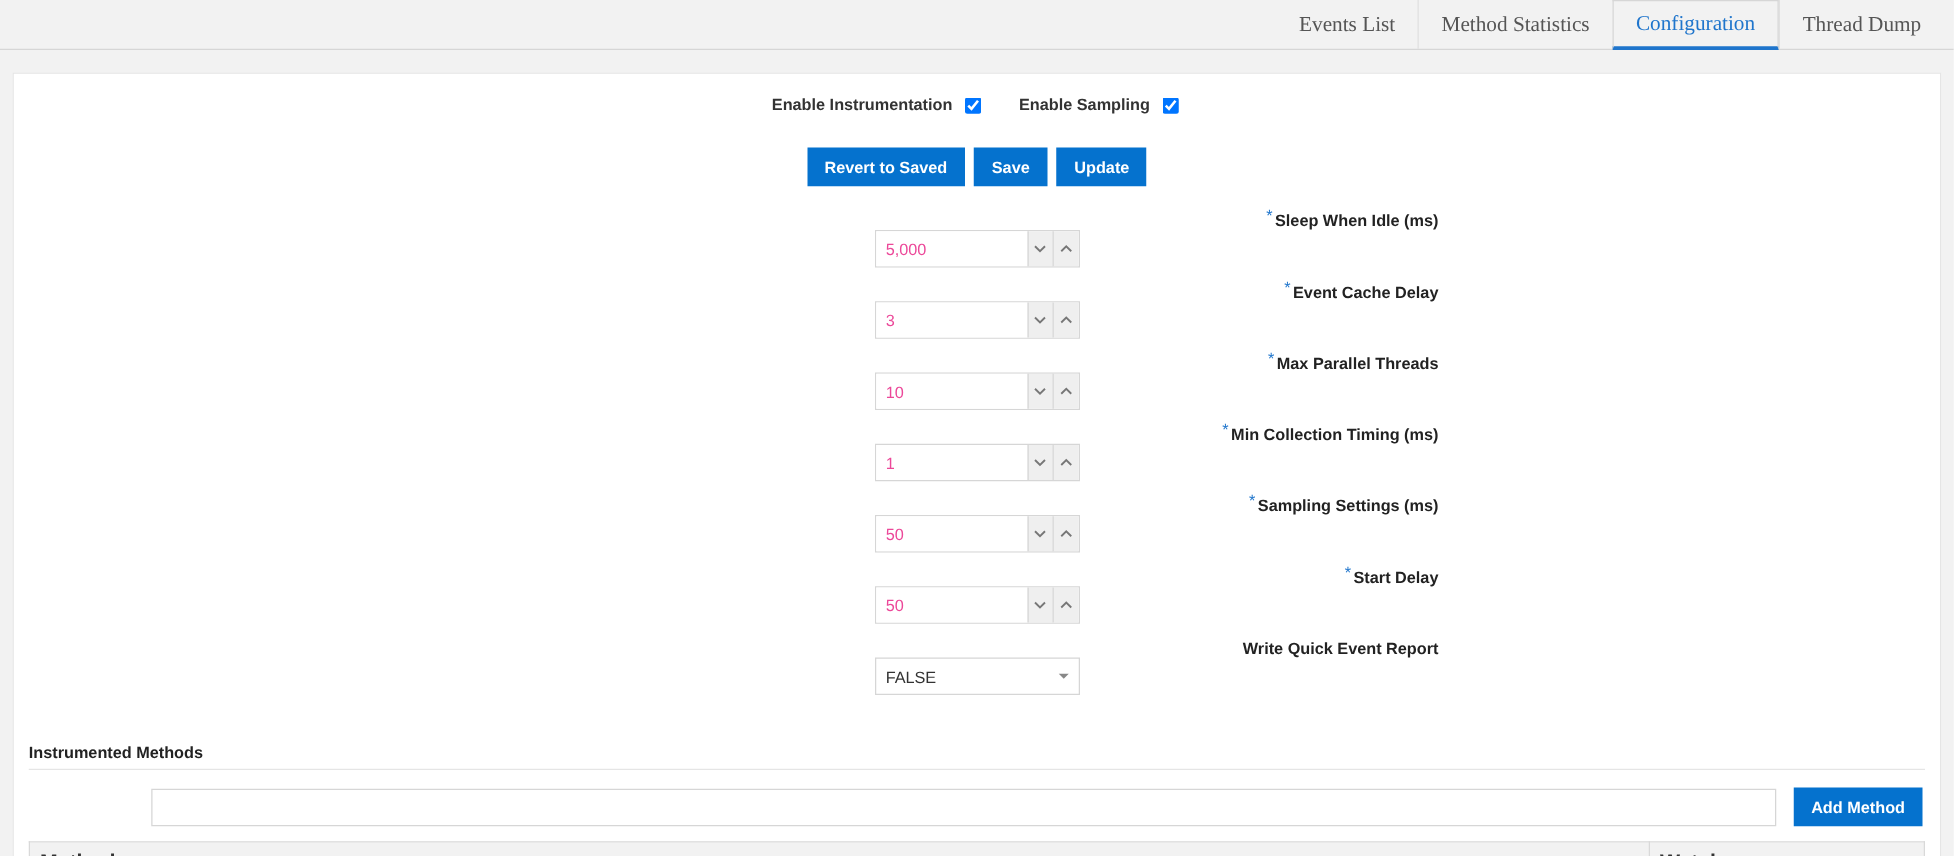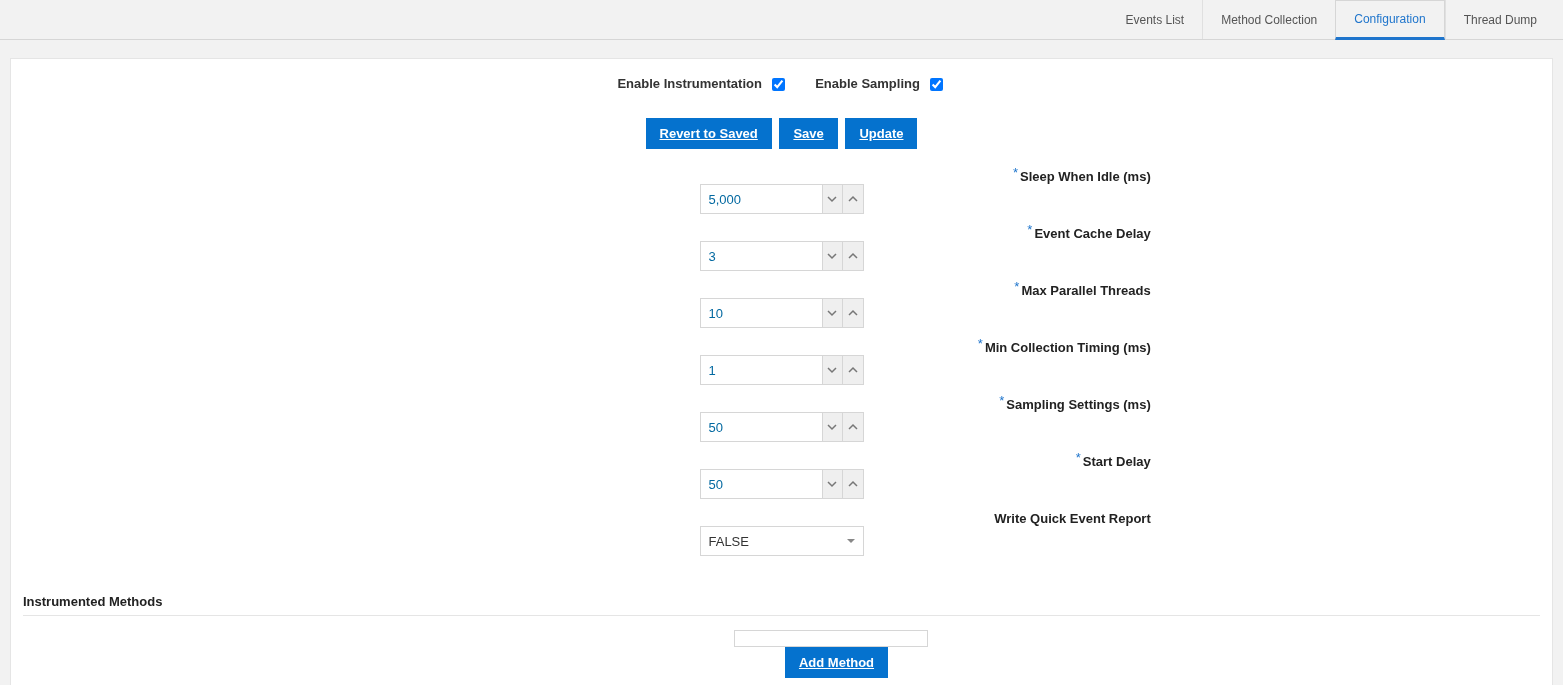--- a/index.html
+++ b/index.html
@@ -19,22 +19,23 @@
     height: 40px;
     align-items: stretch;
   }
   .tab {
     padding: 0 18px;
     display: flex;
     align-items: center;
     color: #555;
     border-left: 1px solid #e0e0e0;
     cursor: pointer;
-    font-size: 12px;
+    font-size: 17px;
     position: relative;
+    font-family: Liberation Serif, serif;
   }
   .tab:first-child { border-left: none; }
   .tab.active {
     color: #1f75cc;
     border-bottom: 3px solid #1f75cc;
     margin-bottom: -1px;
     border-left: 1px solid #d6d6d6;
     border-right: 1px solid #d6d6d6;
     border-top: 1px solid #d6d6d6;
     background: #f2f2f2;
@@ -59,21 +60,20 @@
   .btn {
     display: inline-block;
     background: #0572ce;
     color: #fff;
     font-weight: bold;
     font-size: 13px;
     border: none;
     padding: 8px 14px;
     margin: 0 2px;
     cursor: pointer;
-    text-decoration: underline;
   }
   .section-header {
     font-weight: bold;
     color: #222;
     padding: 6px 0;
     border-bottom: 1px solid #e5e5e5;
     margin-bottom: 10px;
   }
   .form-area {
     width: 100%;
@@ -105,21 +105,21 @@
     width: 164px;
     height: 30px;
     background: #fff;
   }
   .spinner input {
     border: none;
     outline: none;
     width: 100%;
     padding: 0 8px;
     font-size: 13px;
-    color: #0369a1;
+    color: #ec4899;
   }
   .spinner .step {
     width: 28px;
     background: #efefef;
     border-left: 1px solid #d6d6d6;
     display: flex;
     align-items: center;
     justify-content: center;
     cursor: pointer;
   }
@@ -142,21 +142,20 @@
     width: 24px;
     display: flex;
     align-items: center;
     justify-content: center;
   }
   .select .caret svg { width: 10px; height: 10px; }
   .add-method-row {
     display: flex;
     padding: 4px 0 8px 98px;
     align-items: center;
-    flex-direction: column;
   }
   .add-method-row input[type=text] {
     flex: 1;
     height: 30px;
     border: 1px solid #d6d6d6;
     padding: 0 8px;
     font-size: 13px;
     outline: none;
   }
   .add-method-row .btn { margin-left: 14px; white-space: nowrap; }
@@ -181,21 +180,21 @@
     font-size: 13px;
     color: #333;
   }
   table.methods th.watch-col, table.methods td.watch-col { width: 220px; }
 </style>
 </head>
 <body>
 
 <div class="tabbar">
   <div class="tab">Events List</div>
-  <div class="tab">Method Collection</div>
+  <div class="tab">Method Statistics</div>
   <div class="tab active">Configuration</div>
   <div class="tab">Thread Dump</div>
 </div>
 
 <div class="page">
 
   <div class="toggles-row">
     <label>
       <span>Enable Instrumentation</span>
       <input type="checkbox" checked="" style="">

